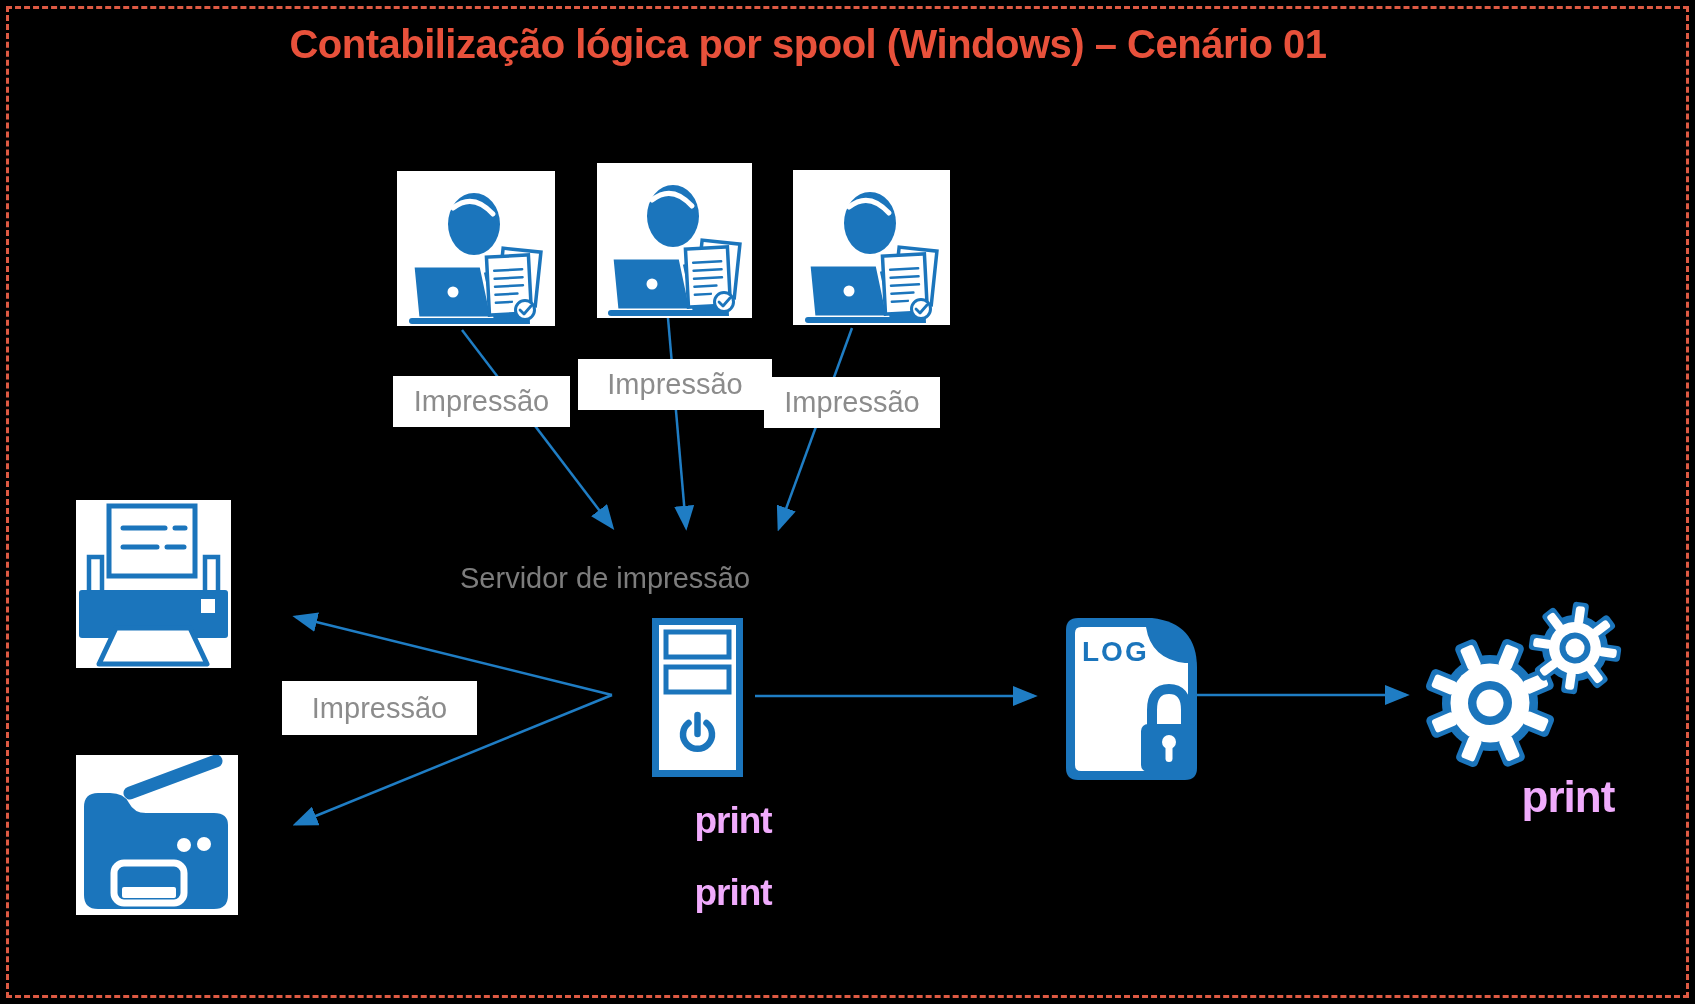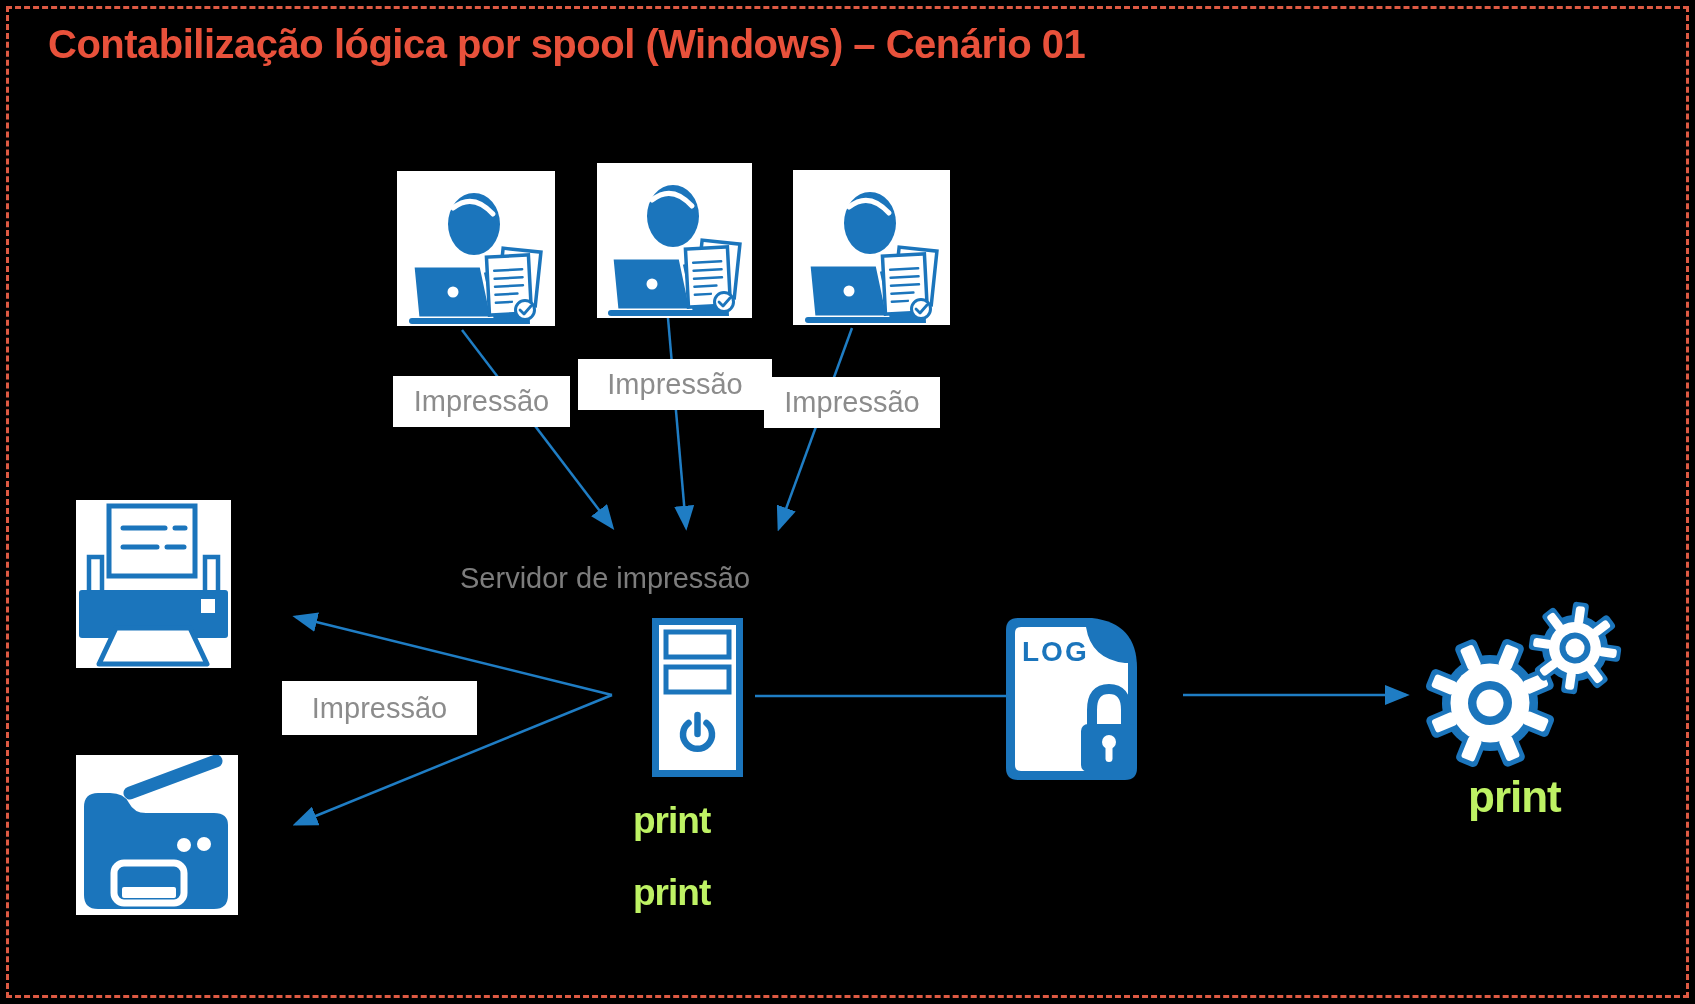--- a/index.html
+++ b/index.html
@@ -2,35 +2,35 @@
 <html><head>
 <meta charset="utf-8">
 <style>
   html,body{margin:0;padding:0;background:#000;}
   .canvas{
     position:relative;width:1695px;height:1004px;background:#000;
     font-family:"Liberation Sans",sans-serif;overflow:hidden;
   }
   .frame{position:absolute;inset:6px;border:3px dashed #DE5A43;z-index:3;pointer-events:none;}
   .title{
-    position:absolute;top:22px;left:48px;width:1520px;text-align:left;
+    position:absolute;top:22px;left:48px;width:1520px;text-align:center;
     font-size:40px;font-weight:bold;color:#E8513B;z-index:2;letter-spacing:-0.5px;
   }
   .connectors{position:absolute;left:0;top:0;z-index:1;}
   .node{position:absolute;z-index:2;}
   .card{position:absolute;background:#fff;z-index:2;display:flex;align-items:center;justify-content:center;}
   .joblabel{
     position:absolute;background:#fff;z-index:2;color:#8C8C8C;font-size:29px;font-weight:300;
     display:flex;align-items:center;justify-content:center;
   }
   .server-label{
     position:absolute;z-index:2;color:#7D7D7D;font-size:29px;font-weight:300;text-align:left;
   }
   .logo{
-    position:absolute;z-index:2;color:#bef264;font-weight:bold;text-align:left;letter-spacing:-1px;
+    position:absolute;z-index:2;color:#f0abfc;font-weight:bold;text-align:center;letter-spacing:-1px;
   }
   svg{display:block;}
 </style>
 </head>
 <body>
 
 <div class="canvas">
   <div class="frame"></div>
 
   <div class="title">Contabilização lógica por spool (Windows) – Cenário 01</div>
@@ -168,21 +168,21 @@
     <svg width="162" height="160" viewBox="0 0 162 160">
       <path d="M 54 38 L 140 6" stroke="#1B75BC" stroke-width="13" stroke-linecap="round"></path>
       <path d="M 8 140 L 8 52 Q 8 38 22 38 L 34 38 Q 48 38 53 48 Q 58 58 70 58 L 138 58 Q 152 58 152 70 L 152 140 Q 152 154 138 154 L 22 154 Q 8 154 8 140 Z" fill="#1B75BC"></path>
       <circle cx="108" cy="90" r="7" fill="#fff"></circle>
       <circle cx="128" cy="89" r="7" fill="#fff"></circle>
       <rect x="38" y="108" width="70" height="40" rx="10" fill="#1B75BC" stroke="#fff" stroke-width="7"></rect>
       <rect x="46" y="132" width="54" height="11" rx="2" fill="#fff"></rect>
     </svg>
   </div>
 
-  <div class="node" style="left:1006px;top:618px;">
+  <div class="node" style="left:1066px;top:618px;">
     <svg width="131" height="162" viewBox="0 0 131 162">
       <path d="M 12 0 L 86 0 Q 131 5 131 50 L 131 150 Q 131 162 119 162 L 12 162 Q 0 162 0 150 L 0 12 Q 0 0 12 0 Z" fill="#1B75BC"></path>
       <path d="M 15 9 L 80 9 Q 85 41 119 45 L 122 45 L 122 147 Q 122 153 116 153 L 15 153 Q 9 153 9 147 L 9 15 Q 9 9 15 9 Z" fill="#fff"></path>
       <text x="16" y="43" font-size="28" font-weight="bold" fill="#1B75BC" letter-spacing="2" font-family="&quot;Liberation Sans&quot;, sans-serif">LOG</text>
       <g>
         <path d="M 86 110 L 86 92 Q 86 71 103 71 Q 120 71 120 92 L 120 110" fill="none" stroke="#1B75BC" stroke-width="10"></path>
         <rect x="75" y="106" width="56" height="48" rx="7" fill="#1B75BC"></rect>
         <circle cx="103" cy="124" r="7" fill="#fff"></circle>
         <rect x="99.5" y="126" width="7" height="18" rx="3.5" fill="#fff"></rect>
       </g>

